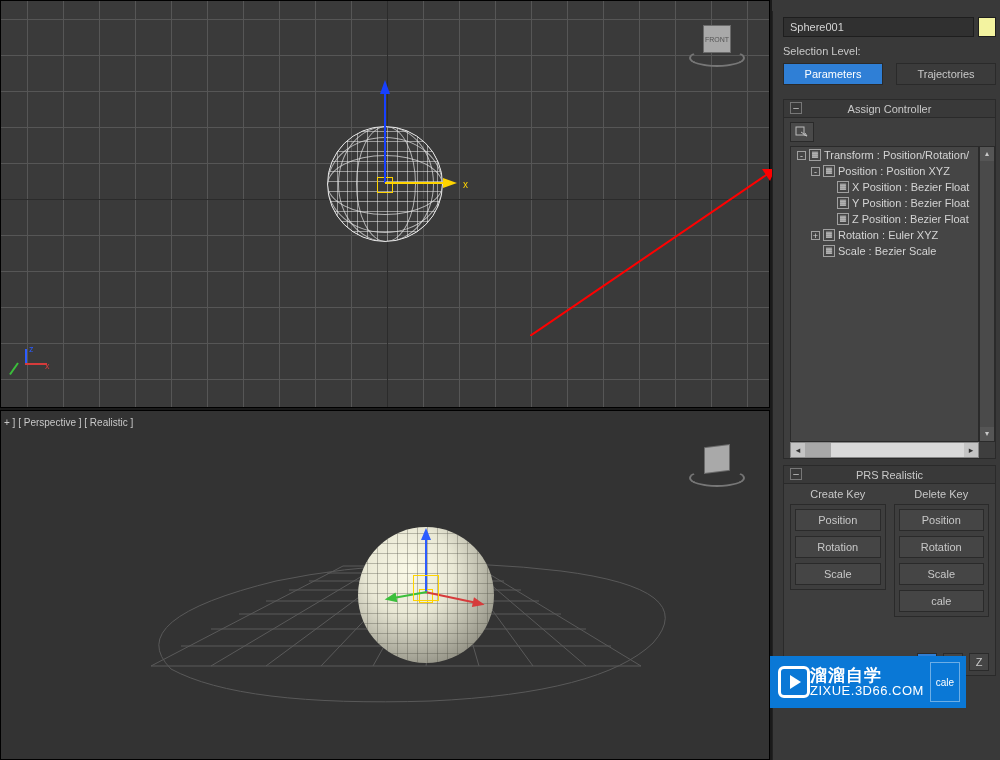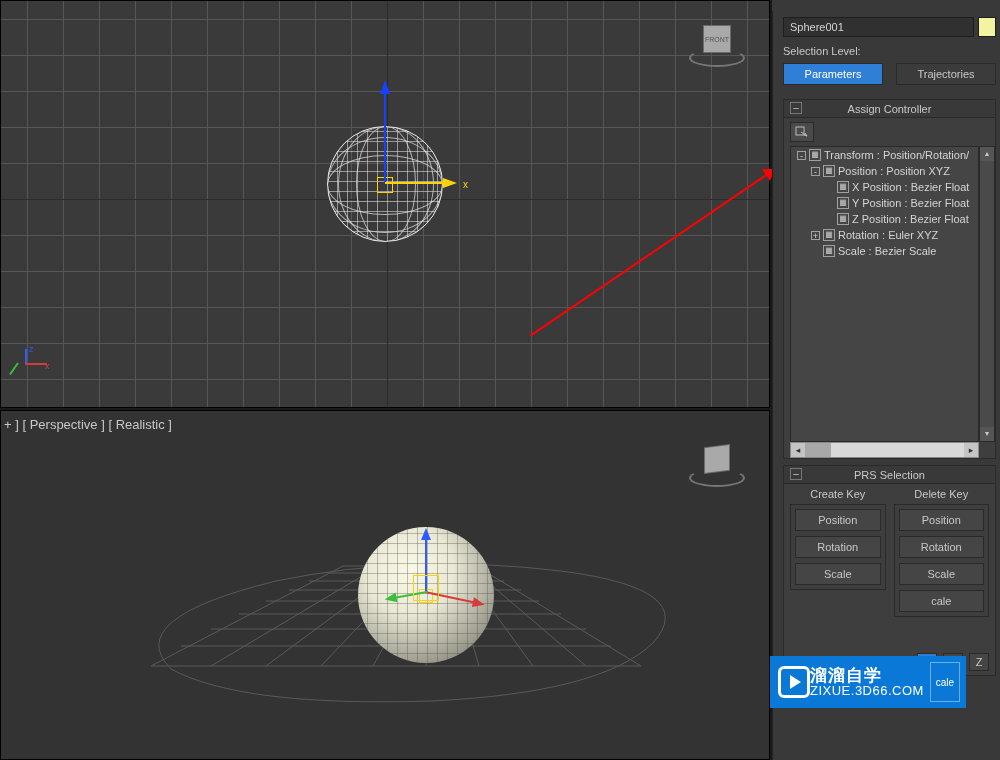--- a/index.html
+++ b/index.html
@@ -54,21 +54,21 @@
 .mini-axis .mx-l { position:absolute; left:30px; top:12px; font-size:9px; color:#d63b3b; }
 .mini-axis .my { position:absolute; left:2px; top:14px; width:2px; height:14px; background:#3bbf3b; transform:rotate(35deg); transform-origin:top; }
 
 
 .viewcube { position:absolute; right:28px; width:48px; height:48px; }
 .viewcube .cube-face { position:absolute; left:10px; top:8px; width:28px; height:28px; background:#a9a9a9; border:1px solid #6b6b6b; font-size:7px; color:#555; display:flex; align-items:center; justify-content:center; }
 .viewcube .ring { position:absolute; left:-4px; top:32px; width:56px; height:18px; border:2px solid #777; border-radius:50%; border-top-color:transparent; }
 
 
 .vp-bottom { position:absolute; left:0; top:410px; width:770px; height:350px; background:#333333; border:1px solid #000; overflow:hidden; }
-.vp-label { position:absolute; left:3px; top:6px; font-size:13px; color:#c8c8c8; }
+.vp-label { position:absolute; left:3px; top:6px; font-size:10px; color:#c8c8c8; }
 .vp-bottom .viewcube { top:26px; }
 
 
 .persp-svg { position:absolute; left:0; top:0; width:770px; height:350px; }
 
 
 .shaded-wrap { position:absolute; left:357px; top:116px; width:136px; height:136px; }
 .shaded-sphere { position:absolute; inset:0; border-radius:50%;
   background: radial-gradient(circle at 38% 32%, #faf9e7 0%, #e9e8d5 35%, #9b9a8d 75%, #5d5c53 100%);
 }
@@ -307,21 +307,21 @@
               <div class="thumb"></div>
             </div>
           <div class="rbtn">▸</div>
         </div>
       </div>
     </div>
 
     <div class="rollup">
       <div class="rollup-head">
         <span class="collapse">–</span>
-        <span>PRS Selection</span>
+        <span>PRS Realistic</span>
       </div>
       <div class="prs-body">
         <div class="two-col">
           <div class="col">
             <div class="group-head">Create Key</div>
             <div class="group-box">
               <div class="kbtn">Position</div>
               <div class="kbtn">Rotation</div>
               <div class="kbtn">Scale</div>
             </div>

